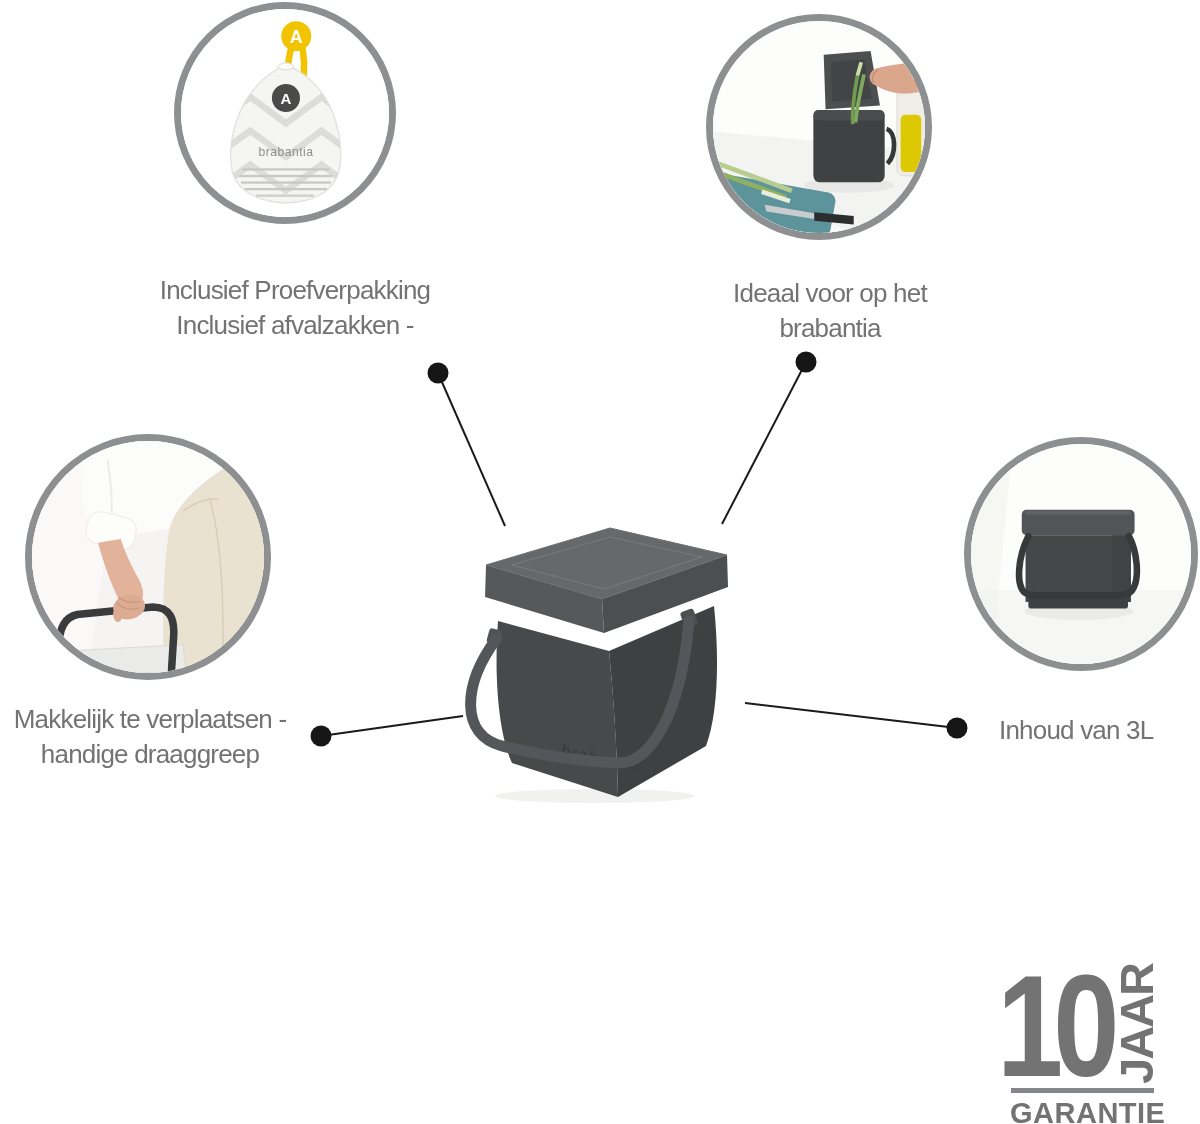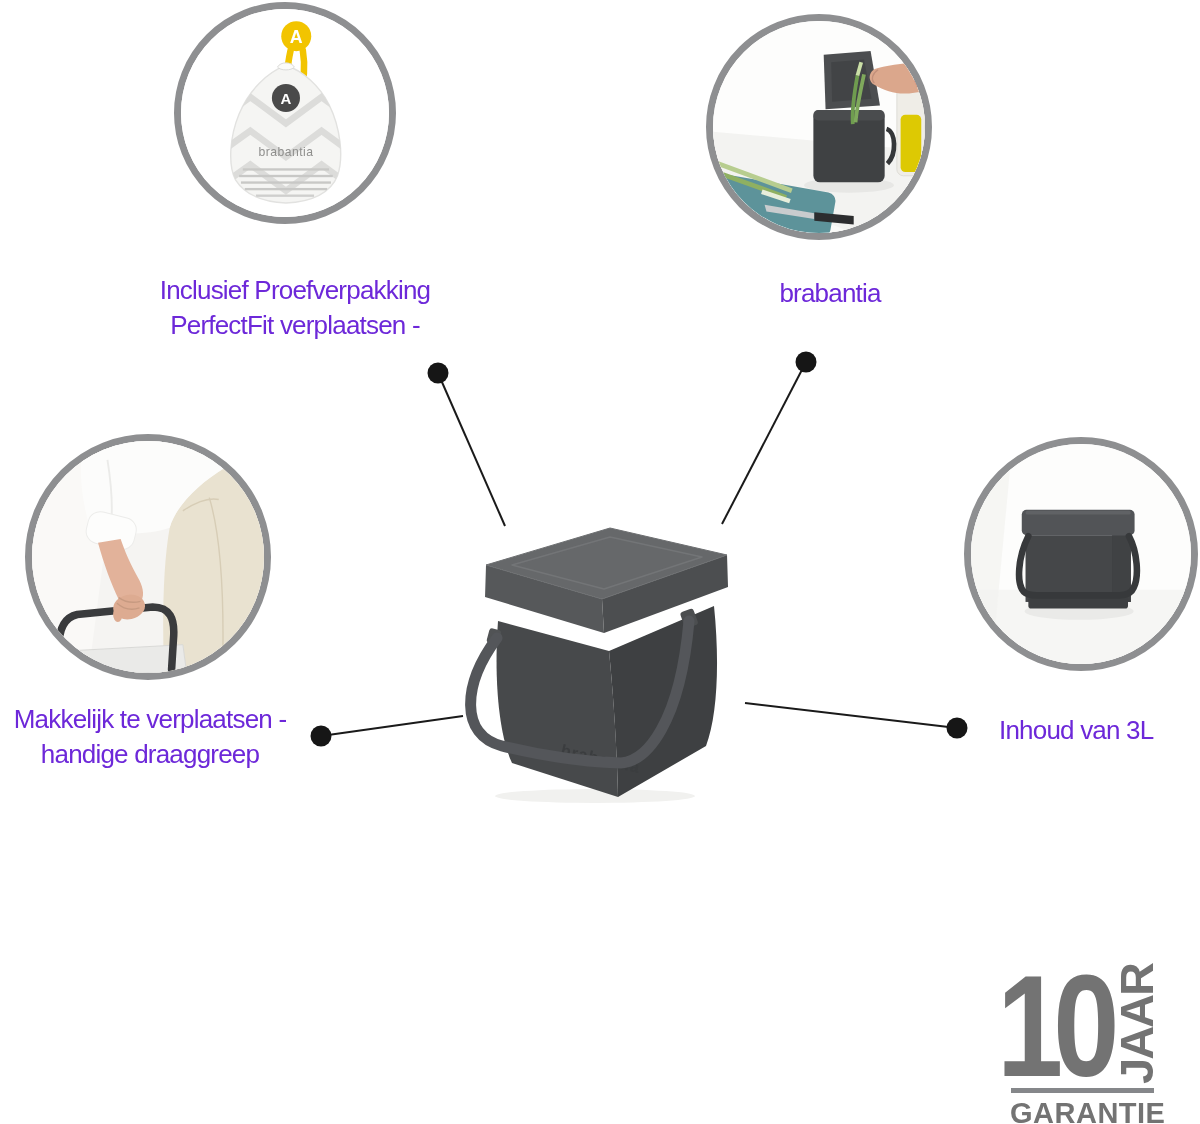--- a/index.html
+++ b/index.html
@@ -14,21 +14,21 @@
     overflow:hidden;background:#fff;box-sizing:border-box;
   }
   .circle svg{display:block;width:100%;height:100%;}
   #circle-bags   {left:174px;top:2px;  width:222px;height:222px;}
   #circle-counter{left:706px;top:14px; width:226px;height:226px;}
   #circle-carry  {left:25px; top:434px;width:246px;height:246px;}
   #circle-capacity{left:964px;top:437px;width:234px;height:234px;}
 
   .callout-text{
     position:absolute;font-size:26px;line-height:35px;letter-spacing:-0.8px;
-    text-align:center;color:#6d28d9;white-space:nowrap;
+    text-align:center;color:#737373;white-space:nowrap;
   }
   .callout-text span{display:block;}
   #text-bags   {left:115px;top:273px;width:360px;}
   #text-counter{left:680px;top:276px;width:300px;}
   #text-carry  {left:-10px;top:702px;width:320px;}
   #text-capacity{left:999px;top:713px;width:210px;text-align:left;}
 
   #connector-overlay{position:absolute;left:0;top:0;width:1200px;height:1124px;pointer-events:none;}
   #product-hero{position:absolute;left:440px;top:505px;width:320px;height:300px;}
 
@@ -144,23 +144,24 @@
     <rect x="150" y="97" width="20" height="71" fill="#404244"></rect>
     <rect x="61" y="162" width="106" height="13" rx="3" fill="#3e4042"></rect>
     <rect x="54" y="70" width="120" height="27" rx="5" fill="#525457"></rect>
     <rect x="58" y="71" width="112" height="4" rx="2" fill="#606265"></rect>
     <path d="M 61,98 C 50,120 48,148 56,157 C 59,160 64,161 70,161 L 158,161 C 166,161 171,158 173,153 C 179,141 177,115 168,98" stroke="#37393b" stroke-width="7" fill="none" stroke-linecap="round"></path>
   </svg>
 </div>
 
 <div class="callout-text" id="text-bags">
   <span>Inclusief Proefverpakking</span>
-  <span>PerfectFit verplaatsen -</span>
+  <span>Inclusief afvalzakken -</span>
 </div>
 <div class="callout-text" id="text-counter">
+  <span>Ideaal voor op het</span>
   <span>brabantia</span>
 </div>
 <div class="callout-text" id="text-carry">
   <span>Makkelijk te verplaatsen -</span>
   <span>handige draaggreep</span>
 </div>
 <div class="callout-text" id="text-capacity">
   <span>Inhoud van 3L</span>
 </div>
 

